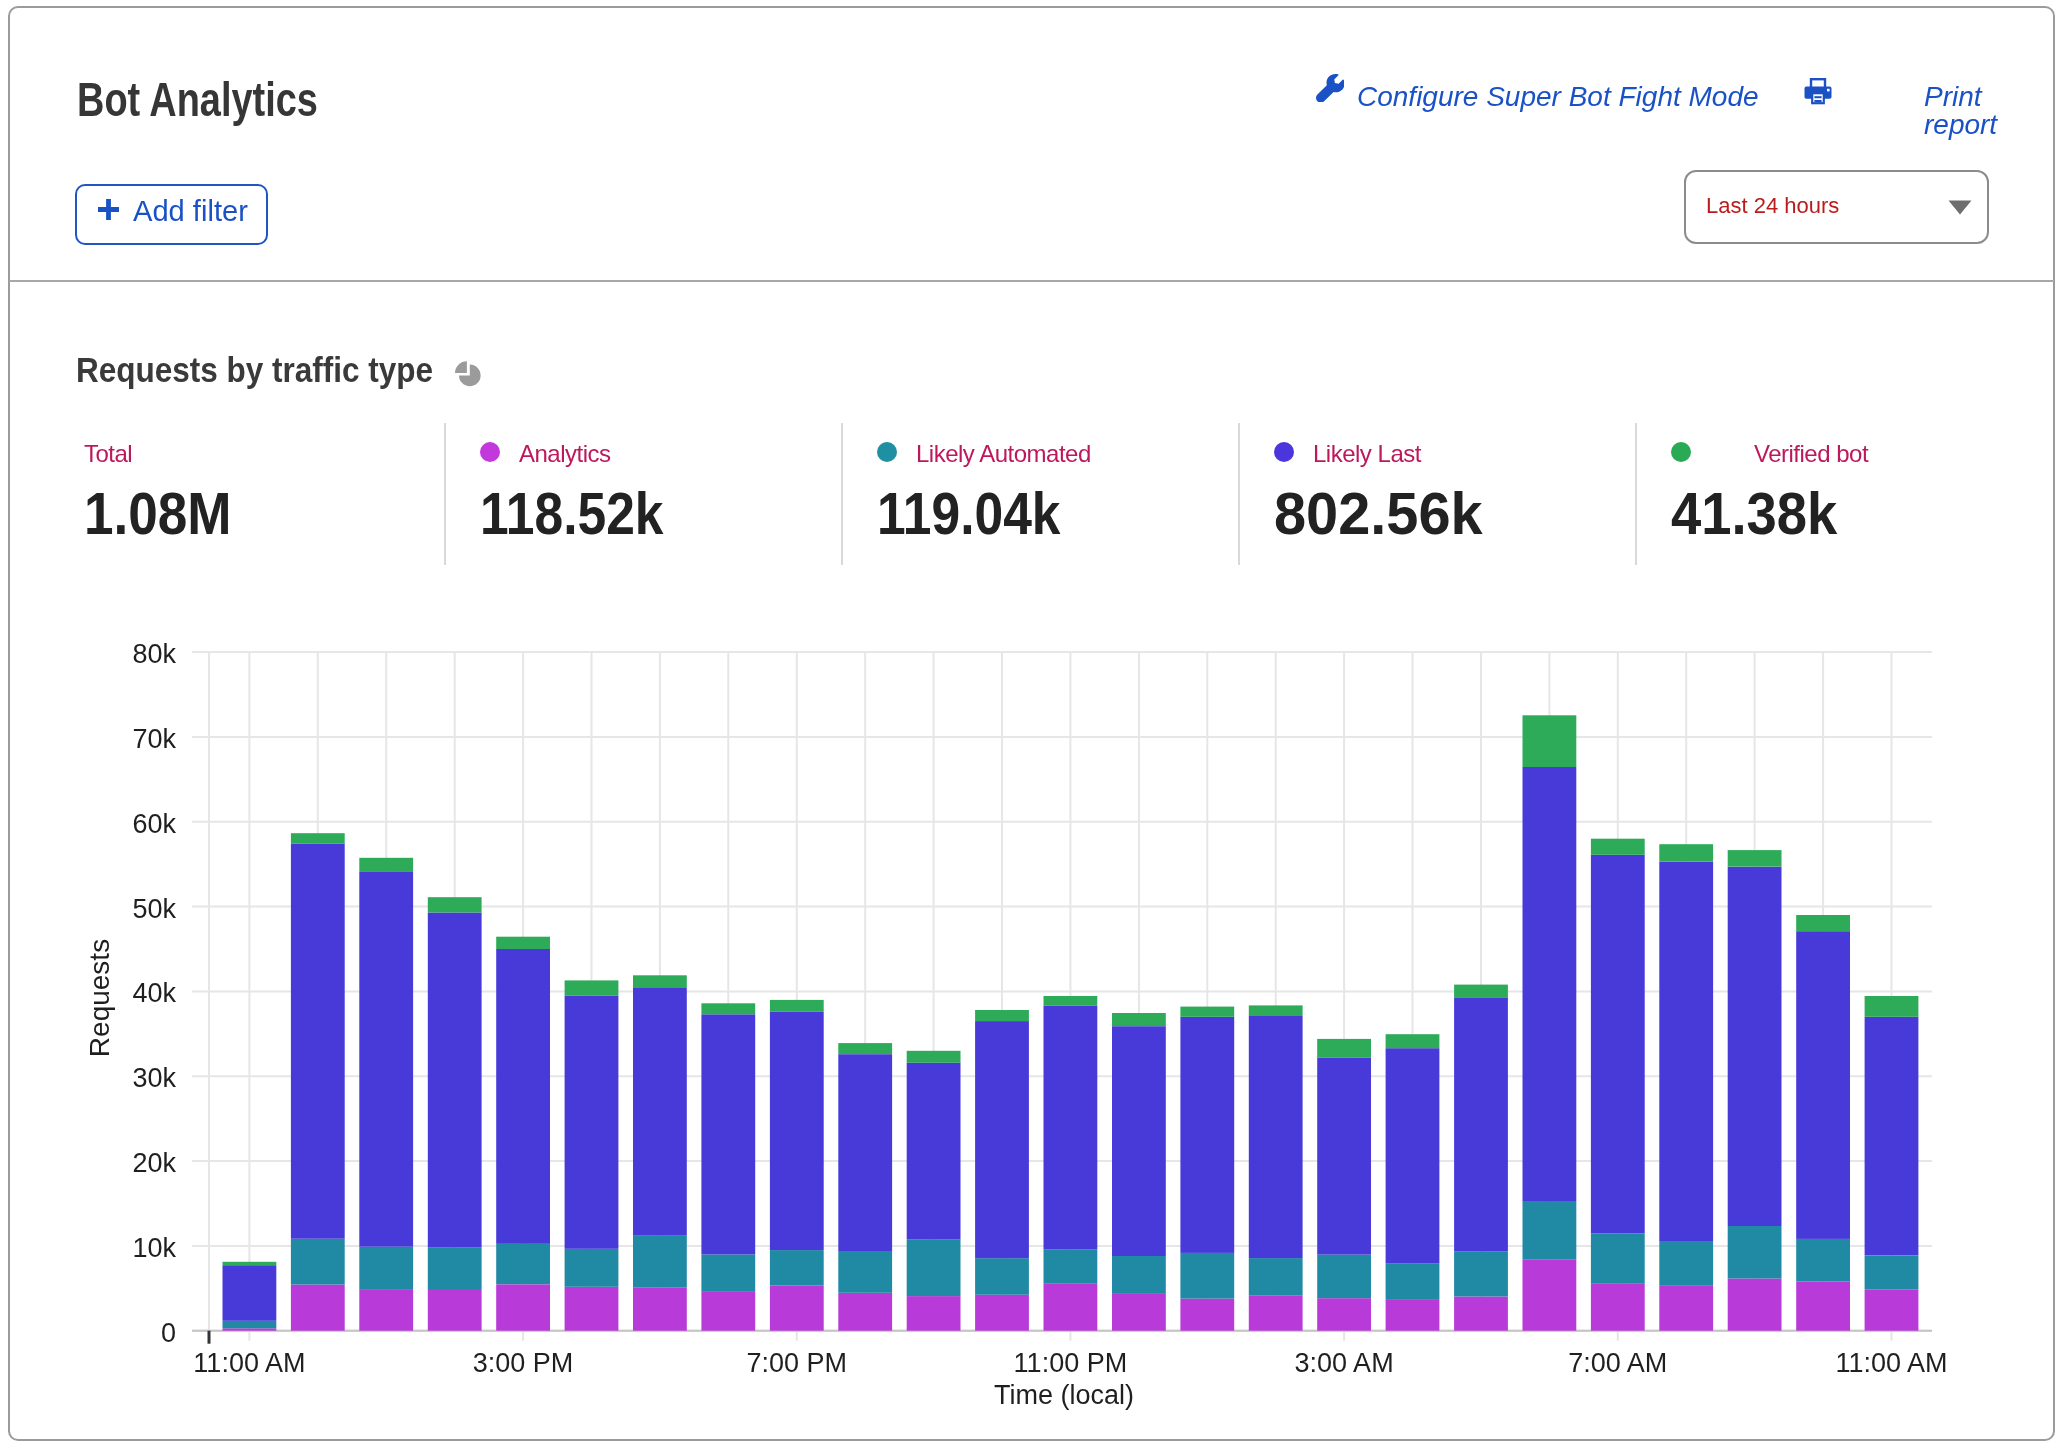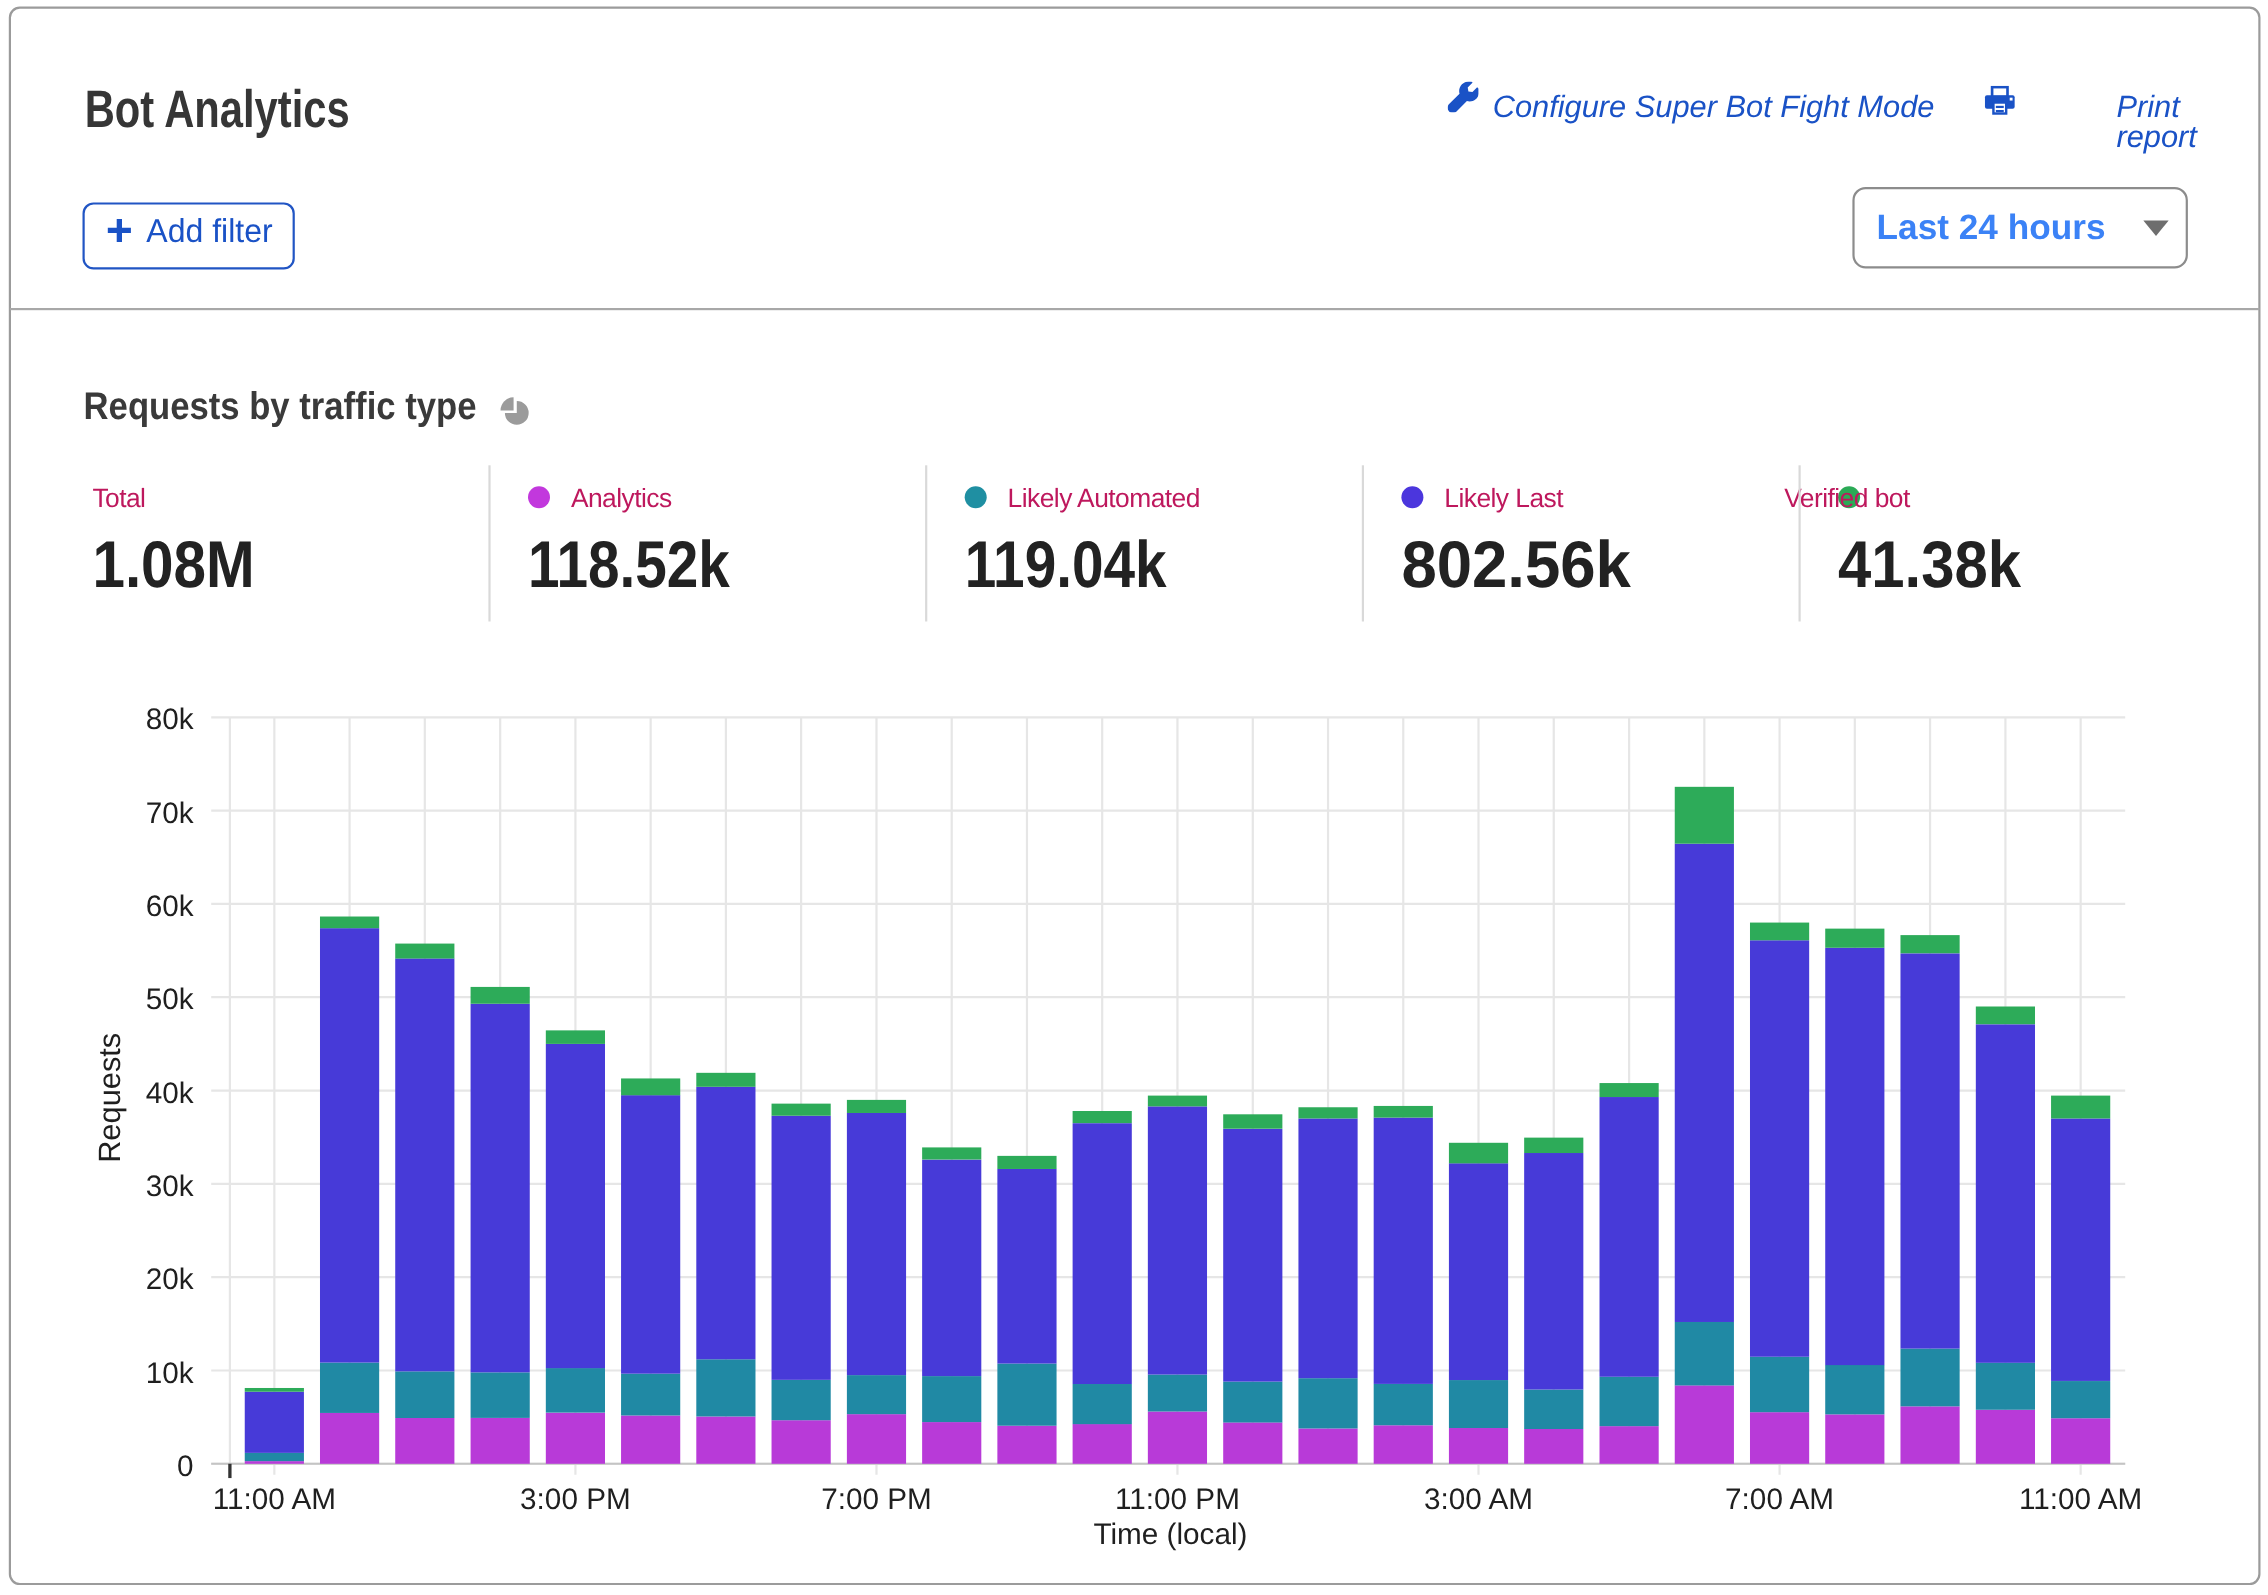--- a/index.html
+++ b/index.html
@@ -2,21 +2,21 @@
 <html><head><meta charset="utf-8">
 <style>
 * { margin:0; padding:0; box-sizing:border-box; }
 html,body { width:2062px; height:1450px; background:#fff; font-family:"Liberation Sans", sans-serif; }
 .card { position:absolute; left:8px; top:6px; width:2047px; height:1435px; border:2px solid #9b9b9b; border-radius:10px; background:#fff; }
 .title { position:absolute; left:77px; top:76px; font-size:48px; font-weight:700; color:#363636; line-height:48px; transform:scaleX(0.79); transform-origin:left center; }
 .link { position:absolute; font-size:28px; color:#1a52c6; line-height:28px;font-style:italic; }
 .btn { position:absolute; left:75px; top:184px; width:193px; height:61px; border:2px solid #2155c4; border-radius:10px; }
 .btntxt { position:absolute; left:133px; top:196px; font-size:30px; color:#1a52c6; line-height:30px; transform:scaleX(0.97); transform-origin:left center; }
 .select { position:absolute; left:1684px; top:170px; width:305px; height:74px; border:2px solid #8c8c8c; border-radius:12px; }
-.seltxt { position:absolute; left:1706px; top:191px; font-size:32px; color:#3b82f6; line-height:30px;font-weight:bold; }
+.seltxt { position:absolute; left:1706px; top:191px; font-size:22px; color:#b91c1c; line-height:30px; }
 .divider { position:absolute; left:9px; top:280px; width:2045px; height:2px; background:#a8a8a8; }
 .h2 { position:absolute; left:76px; top:352px; font-size:35px; font-weight:700; color:#3a3a3a; line-height:36px; transform:scaleX(0.9); transform-origin:left center; }
 .slabel { position:absolute; font-size:24px; color:#be185d; line-height:32px; letter-spacing:-0.5px; }
 .sval { position:absolute; font-size:60px; font-weight:700; color:#222; line-height:60px; letter-spacing:0px; }
 </style></head>
 <body>
 <div class="card"></div>
 <div class="title">Bot Analytics</div>
 <svg width="28" height="28" viewBox="0 0 512 512" style="position:absolute;left:1316px;top:74px">
 <path fill="#1a52c6" d="M507.7 109.1c-2.4-9.2-13.8-12.4-20.5-5.7l-74.4 74.4-67.1-11.2-11.2-67.1L408.9 25c6.7-6.7 3.5-18.1-5.7-20.5C385.8 0.9 368.1 0 352 0c-88.4 0-160 71.6-160 160 0 15.3 2.2 30.1 6.2 44.1L25.4 376.9c-33.9 33.9-33.9 88.9 0 122.8s88.9 33.9 122.8 0l172.8-172.8c14 4 28.8 6.2 44.1 6.2 88.4 0 160-71.6 160-160 0-16.1-0.9-33.8-4.3-51.1z"></path>
@@ -52,21 +52,21 @@
 <div style="position:absolute;left:480px;top:442px;width:20px;height:20px;border-radius:50%;background:#c238dd"></div>
 <div class="slabel" style="left:519px;top:438px">Analytics</div>
 <div class="sval" style="left:480px;top:484px;transform:scaleX(0.859);transform-origin:left center">118.52k</div>
 <div style="position:absolute;left:877px;top:442px;width:20px;height:20px;border-radius:50%;background:#1f8fa2"></div>
 <div class="slabel" style="left:916px;top:438px">Likely Automated</div>
 <div class="sval" style="left:877px;top:484px;transform:scaleX(0.859);transform-origin:left center">119.04k</div>
 <div style="position:absolute;left:1274px;top:442px;width:20px;height:20px;border-radius:50%;background:#4b36dd"></div>
 <div class="slabel" style="left:1313px;top:438px">Likely Last</div>
 <div class="sval" style="left:1274px;top:484px;transform:scaleX(0.962);transform-origin:left center">802.56k</div>
 <div style="position:absolute;left:1671px;top:442px;width:20px;height:20px;border-radius:50%;background:#2baa56"></div>
-<div class="slabel" style="left:1622px;top:438px">Verified bot</div>
+<div class="slabel" style="left:1754px;top:438px">Verified bot</div>
 <div class="sval" style="left:1671px;top:484px;transform:scaleX(0.906);transform-origin:left center">41.38k</div>
 <div style="position:absolute;left:444px;top:423px;width:2px;height:142px;background:#d9d9d9"></div>
 <div style="position:absolute;left:841px;top:423px;width:2px;height:142px;background:#d9d9d9"></div>
 <div style="position:absolute;left:1238px;top:423px;width:2px;height:142px;background:#d9d9d9"></div>
 <div style="position:absolute;left:1635px;top:423px;width:2px;height:142px;background:#d9d9d9"></div>
 <svg width="2062" height="1450" viewBox="0 0 2062 1450" style="position:absolute;left:0;top:0">
 <line x1="192.0" y1="1330.7" x2="1932.0" y2="1330.7" stroke="#e6e6e6" stroke-width="2"></line>
 <line x1="192.0" y1="1245.9" x2="1932.0" y2="1245.9" stroke="#e6e6e6" stroke-width="2"></line>
 <line x1="192.0" y1="1161.0" x2="1932.0" y2="1161.0" stroke="#e6e6e6" stroke-width="2"></line>
 <line x1="192.0" y1="1076.2" x2="1932.0" y2="1076.2" stroke="#e6e6e6" stroke-width="2"></line>

